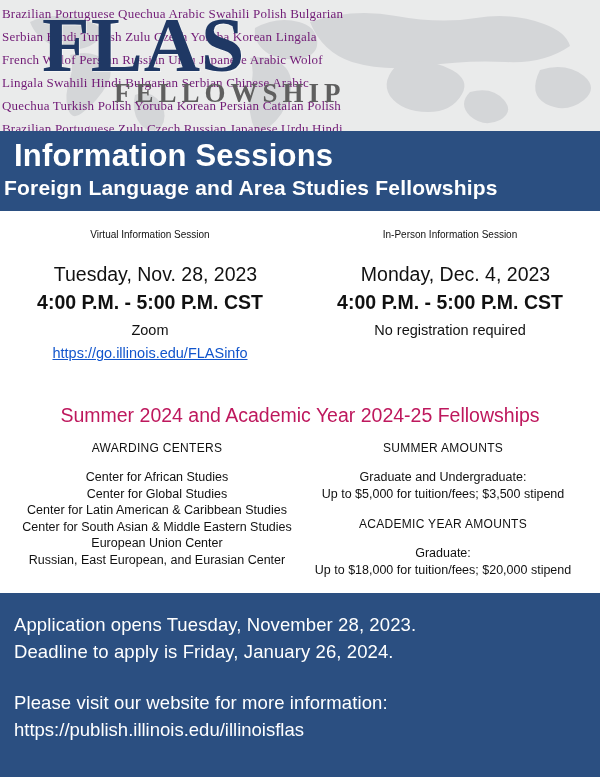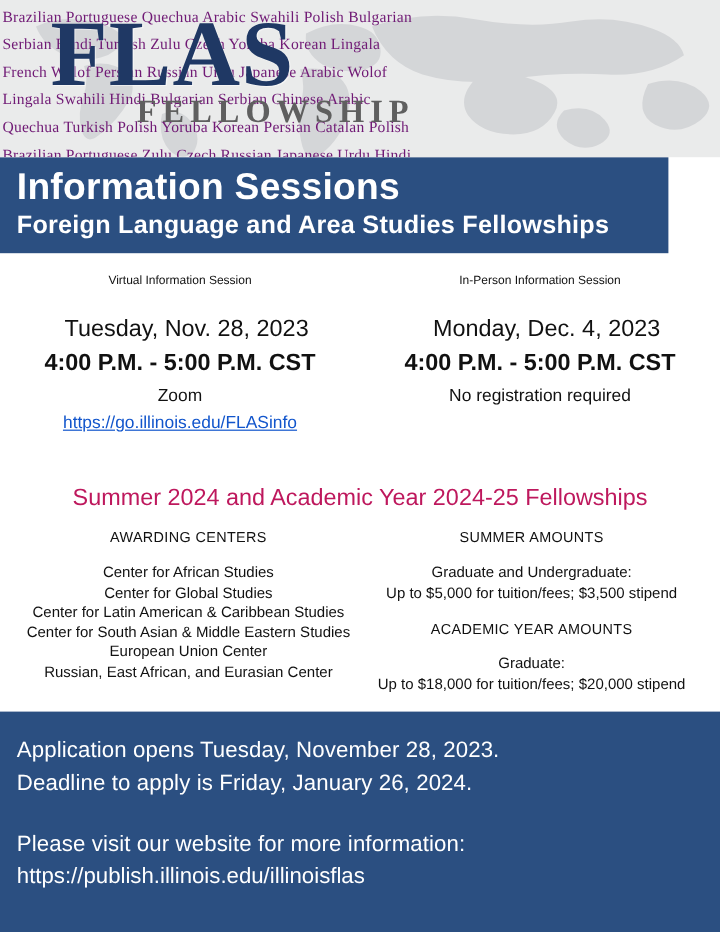--- a/index.html
+++ b/index.html
@@ -71,38 +71,38 @@
     font-size: 27px;
     line-height: 30px;
     color: #5f5f5f;
     letter-spacing: 5px;
     margin-left: 72px;
     margin-top: -4px;
   }
 
   
   .titlebar {
-    width: 557px;
+    width: 600px;
     background: #2b4f81;
     color: #ffffff;
     padding: 6px 0 10px 0;
     box-sizing: border-box;
   }
   .titlebar .t1 {
     font-size: 31px;
     font-weight: bold;
     line-height: 38px;
     padding-left: 14px;
     letter-spacing: 0.2px;
   }
   .titlebar .t2 {
     font-size: 21px;
     font-weight: bold;
     line-height: 26px;
-    padding-left: 14px;
+    padding-left: 4px;
     letter-spacing: 0.2px;
   }
 
   
   .sessions {
     display: flex;
     padding: 18px 0 0 0;
   }
   .session {
     width: 50%;
@@ -266,21 +266,21 @@
   <div class="fellow-head">Summer 2024 and Academic Year 2024-25 Fellowships</div>
 
   <div class="details">
     <div class="col">
       <div class="col-head">AWARDING CENTERS</div>
       <div class="center-item">Center for African Studies</div>
       <div class="center-item">Center for Global Studies</div>
       <div class="center-item">Center for Latin American &amp; Caribbean Studies</div>
       <div class="center-item">Center for South Asian &amp; Middle Eastern Studies</div>
       <div class="center-item">European Union Center</div>
-      <div class="center-item">Russian, East African, and Eurasian Center</div>
+      <div class="center-item">Russian, East European, and Eurasian Center</div>
     </div>
     <div class="col">
       <div class="col-head">SUMMER AMOUNTS</div>
       <div class="amt-label">Graduate and Undergraduate:</div>
       <div class="amt-value">Up to $5,000 for tuition/fees; $3,500 stipend</div>
       <div class="amt-gap"></div>
       <div class="col-head">ACADEMIC YEAR AMOUNTS</div>
       <div class="amt-label">Graduate:</div>
       <div class="amt-value">Up to $18,000 for tuition/fees; $20,000 stipend</div>
       <div class="amt-gap"></div>

